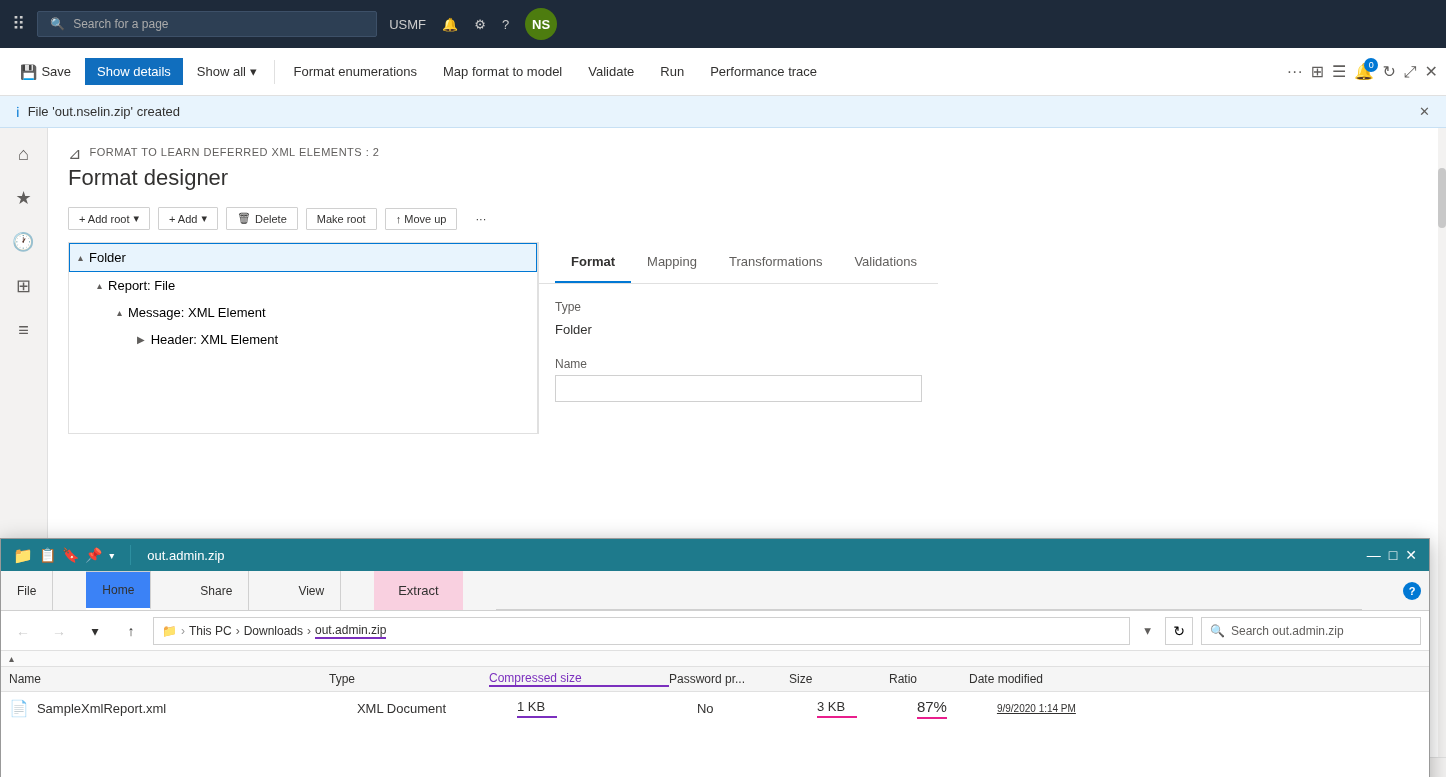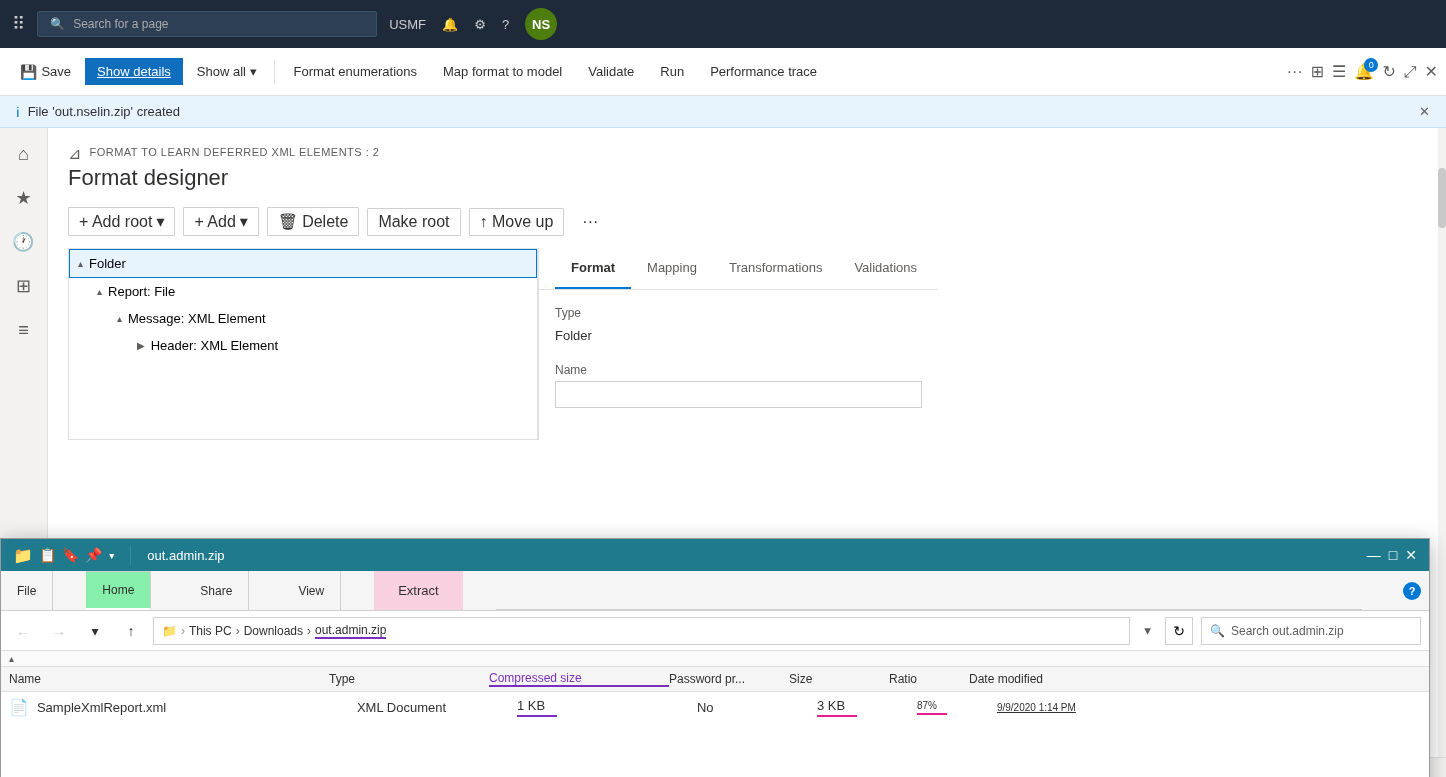--- a/index.html
+++ b/index.html
@@ -57,21 +57,20 @@
       font-size: 13px;
       color: #323130;
       display: flex;
       align-items: center;
       gap: 4px;
       white-space: nowrap;
     }
     .toolbar-btn.active {
       background: #106ebe;
       color: white;
-      text-decoration: underline;
     }
     .toolbar-btn .save-icon { font-size: 14px; }
     .toolbar-separator { width: 1px; height: 24px; background: #e0e0e0; margin: 0 4px; }
     .toolbar-right { margin-left: auto; display: flex; align-items: center; gap: 8px; color: #605e5c; }
     .toolbar-right span { cursor: pointer; font-size: 16px; }
 
     
     .notification-bar {
       background: #e8f4fd;
       border-bottom: 1px solid #c7e0f4;
@@ -135,21 +134,21 @@
       display: flex;
       align-items: center;
       gap: 8px;
       margin-bottom: 12px;
     }
     .tree-btn {
       padding: 4px 10px;
       border: 1px solid #d0d0d0;
       background: white;
       cursor: pointer;
-      font-size: 16px;
+      font-size: 11px;
       color: #323130;
       display: flex;
       align-items: center;
       gap: 4px;
       border-radius: 1px;
     }
     .tree-btn.icon-only { border: none; background: none; }
 
     
     .tree-view {
@@ -243,21 +242,21 @@
       padding: 8px 16px;
       font-size: 12px;
       cursor: pointer;
       color: #323130;
       height: 100%;
       display: flex;
       align-items: center;
       border-right: 1px solid #d0d0d0;
     }
     .fe-tab.active-tab {
-      background: #86efac;
+      background: #3b82f6;
       border-bottom: 2px solid white;
       border-top: 1px solid #d0d0d0;
     }
     .fe-extract-btn {
       background: #f9d0e0;
       padding: 6px 24px;
       font-size: 13px;
       cursor: pointer;
       color: #323130;
       border: none;
@@ -578,21 +577,21 @@
         <div class="fe-col fe-col-type" style="font-size:13px;">XML Document</div>
         <div class="fe-col fe-col-compsize" style="font-size:13px;">
           <span>1 KB</span>
           <div style="height:2px;background:#7b2fbe;margin-top:2px;width:40px;"></div>
         </div>
         <div class="fe-col fe-col-password" style="font-size:13px;">No</div>
         <div class="fe-col fe-col-size" style="font-size:13px;">
           <span>3 KB</span>
           <div style="height:2px;background:#e91e8c;margin-top:2px;width:40px;"></div>
         </div>
-        <div class="fe-col fe-col-ratio" style="font-size:10px;">
+        <div class="fe-col fe-col-ratio" style="font-size:15px;">
           <span>87%</span>
           <div style="height:2px;background:#e91e8c;margin-top:2px;width:30px;"></div>
         </div>
         <div class="fe-col fe-col-date" style="font-size:10px;text-decoration:underline;">9/9/2020 1:14 PM</div>
       </div>
     </div>
 
     <div style="height:80px;background:white;"></div>
 
   </div>

